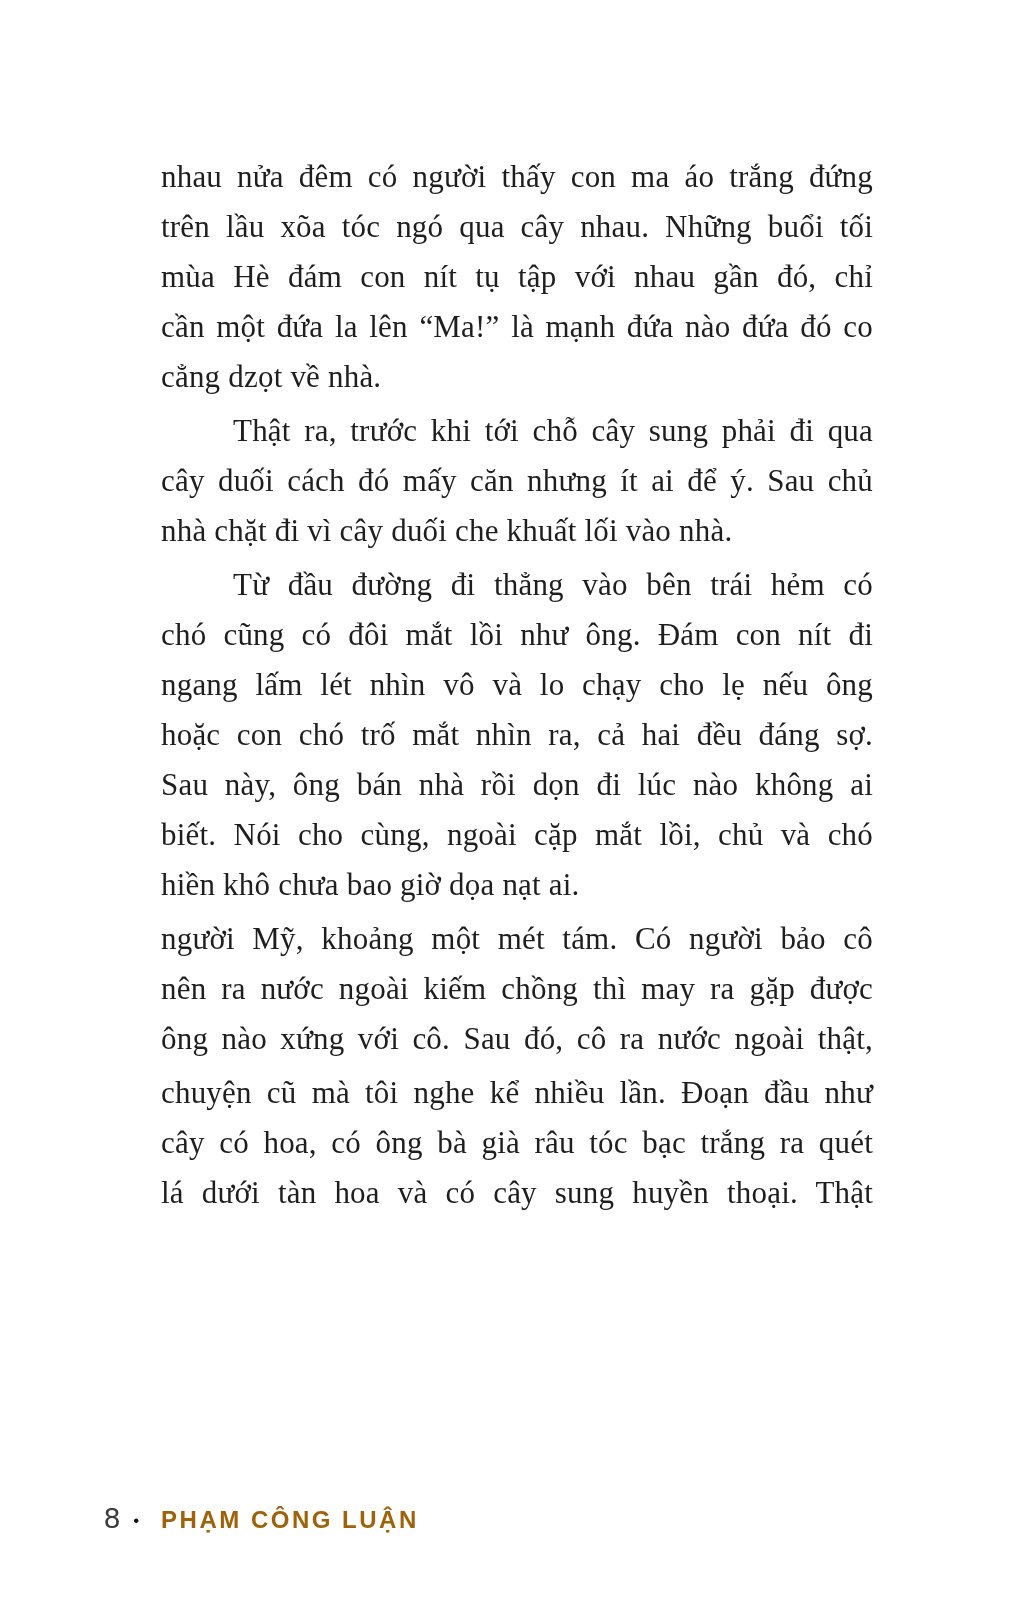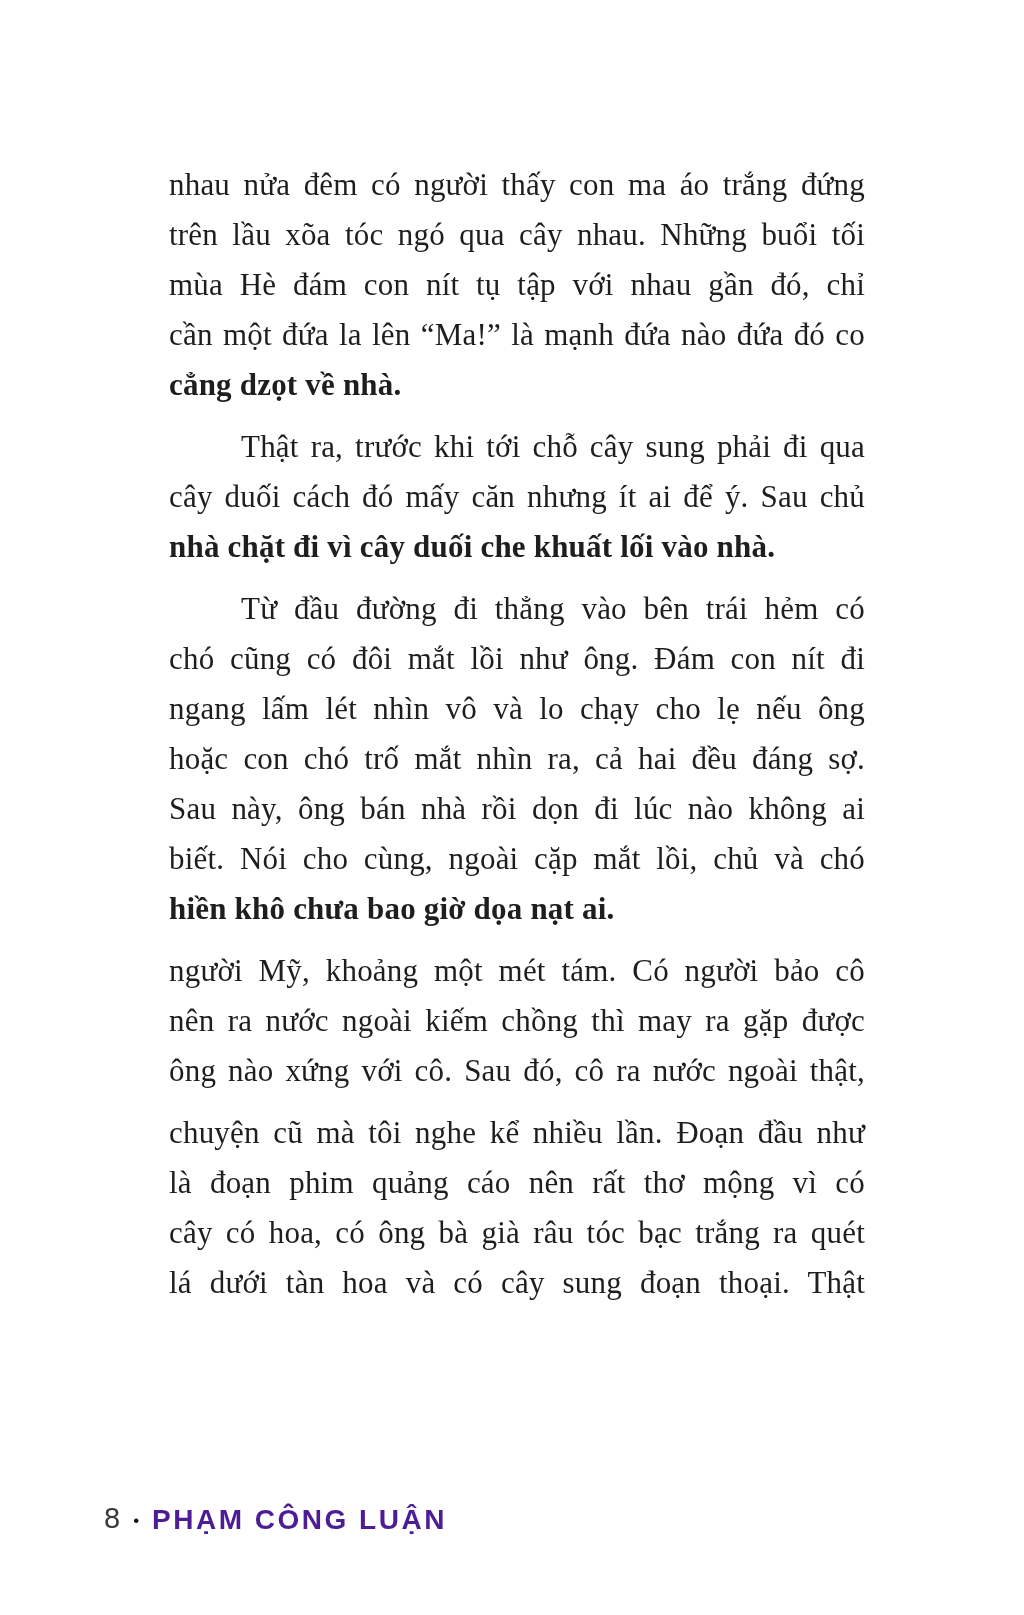--- a/index.html
+++ b/index.html
@@ -16,37 +16,36 @@
     font-family: "Liberation Serif", serif;
   }
   .text-block {
     position: absolute;
     left: 157px;
     top: 148px;
     width: 720px;
     color: #1e1e1e;
   }
   .para {
-    margin: 12px;
+    margin: 4px;
     padding: 0;
   }
   .line {
     font-size: 31px;
     line-height: 50px;
     height: 50px;
     white-space: normal;
     text-align: justify;
     text-align-last: justify;
     letter-spacing: 0.2px;
     color: #1e1e1e;
   }
   .line.last {
     text-align: left;
     text-align-last: left;
-    font-weight: bold;
   }
   .line.indent {
     text-indent: 72px;
   }
   .footer {
     position: absolute;
     left: 104px;
     top: 1502px;
     display: flex;
     align-items: center;
@@ -61,25 +60,26 @@
   .footer-bullet {
     font-family: "Liberation Sans", sans-serif;
     font-size: 17px;
     color: #111111;
     position: relative;
     top: 2px;
   }
   .author-name {
     font-family: "Liberation Sans", sans-serif;
     font-weight: 700;
-    font-size: 28px;
+    font-size: 24px;
     letter-spacing: 2.5px;
-    color: #4c1d95;
+    color: #a16207;
     position: relative;
     top: 1px;
+    margin-left: 9px;
   }
 </style>
 </head>
 <body>
 
 <div class="page">
 
   <main class="text-block">
 
     <div class="para">
@@ -107,23 +107,22 @@
     </div>
 
     <div class="para">
       <div class="line">người Mỹ, khoảng một mét tám. Có người bảo cô</div>
       <div class="line">nên ra nước ngoài kiếm chồng thì may ra gặp được</div>
       <div class="line">ông nào xứng với cô. Sau đó, cô ra nước ngoài thật,</div>
     </div>
 
     <div class="para">
       <div class="line">chuyện cũ mà tôi nghe kể nhiều lần. Đoạn đầu như</div>
-      <div class="line">là đoạn phim quảng cáo nên rất thơ mộng vì có</div>
       <div class="line">cây có hoa, có ông bà già râu tóc bạc trắng ra quét</div>
-      <div class="line">lá dưới tàn hoa và có cây sung đoạn thoại. Thật</div>
+      <div class="line">lá dưới tàn hoa và có cây sung huyền thoại. Thật</div>
     </div>
 
   </main>
 
   <footer class="footer">
     <span class="page-number">8</span>
     <span class="footer-bullet">•</span>
     <span class="author-name">PHẠM CÔNG LUẬN</span>
   </footer>
 

